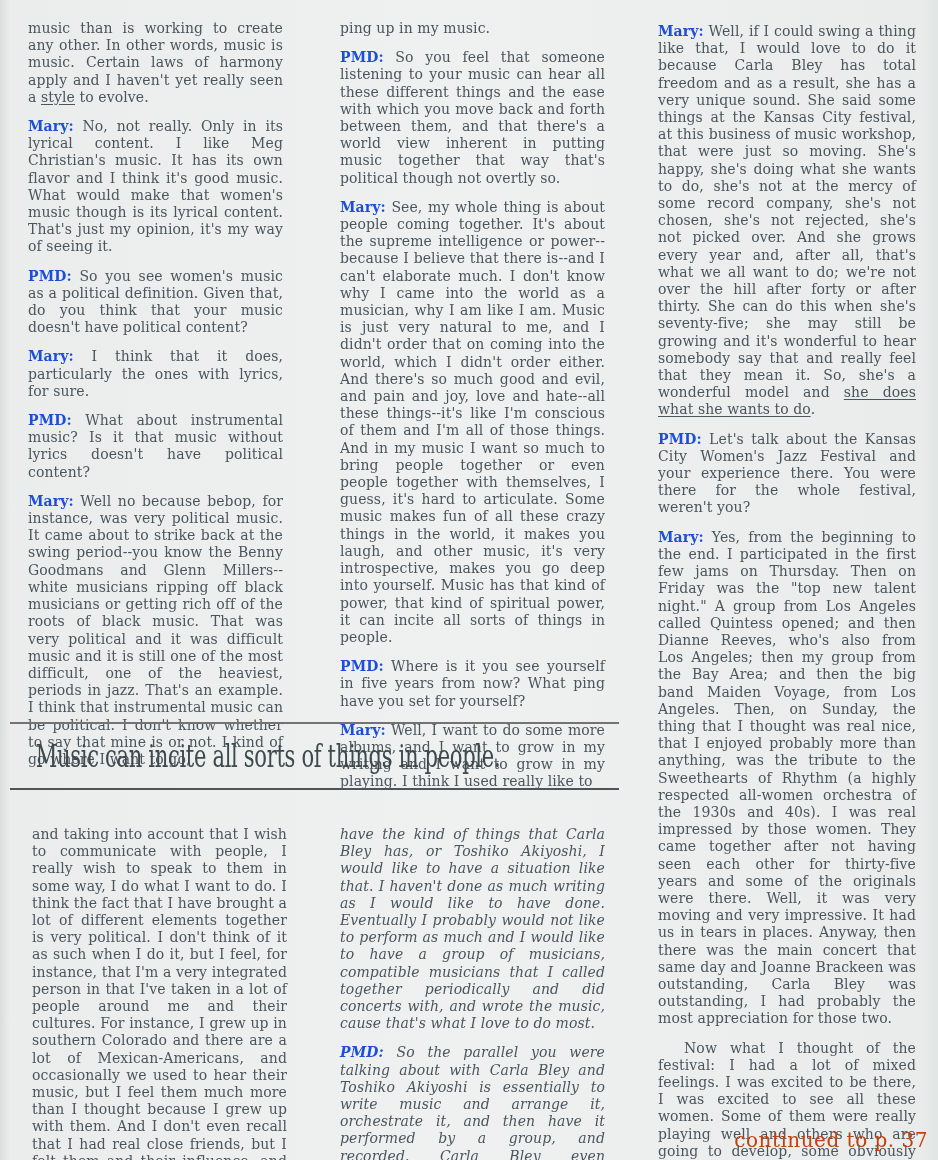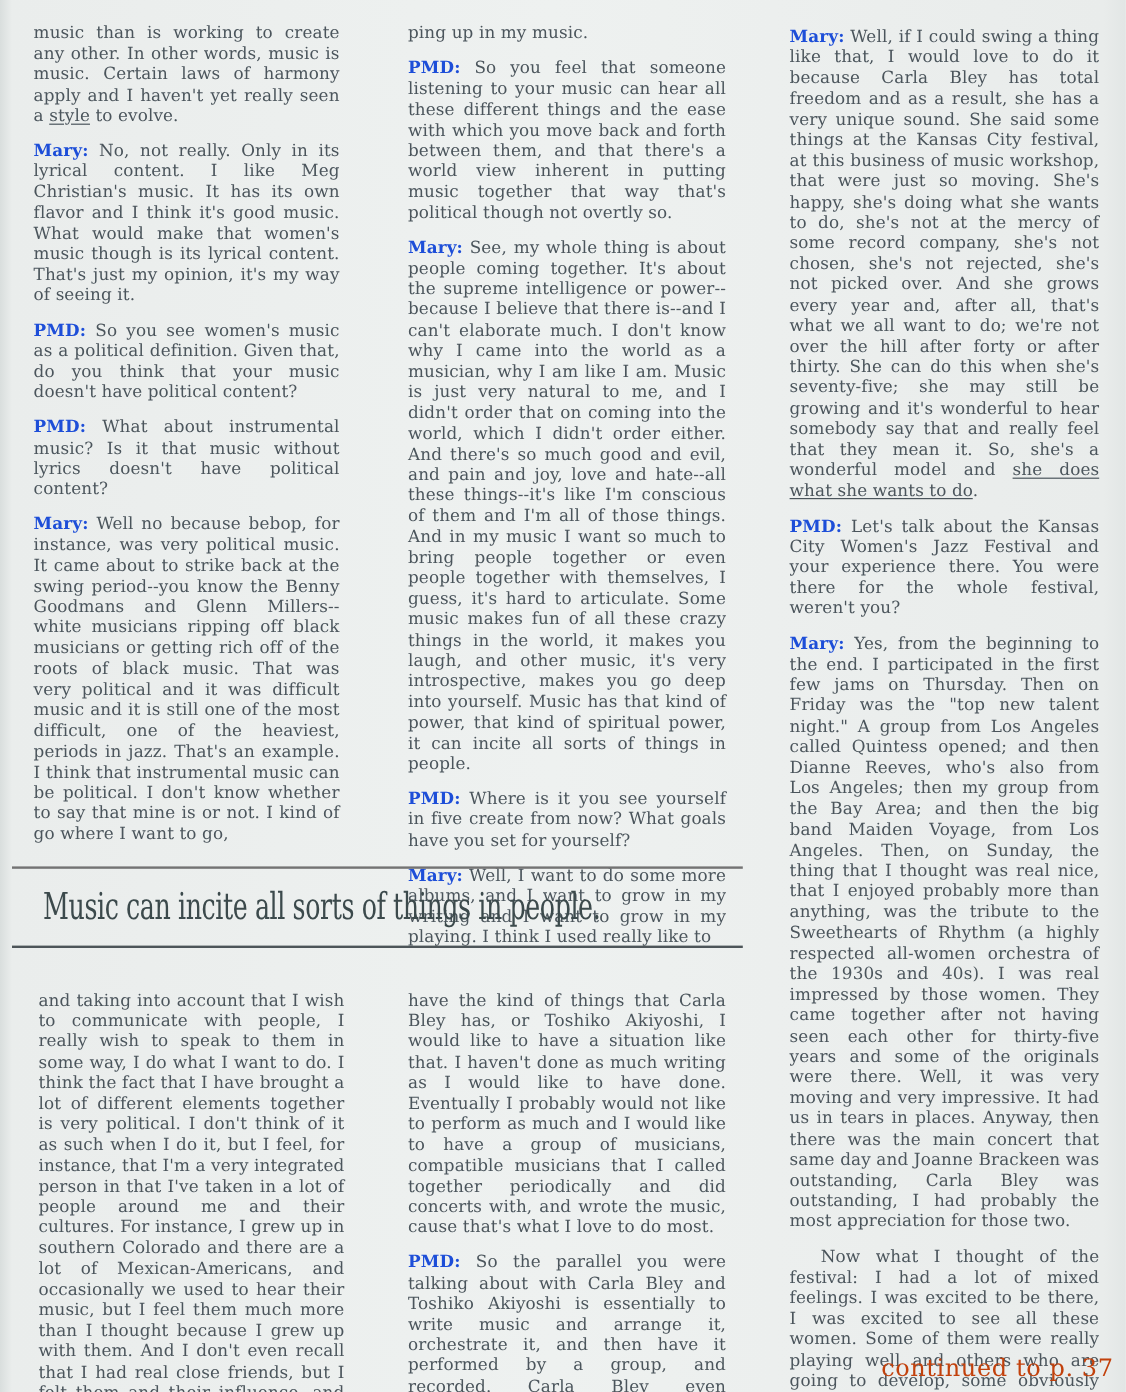--- a/index.html
+++ b/index.html
@@ -21,21 +21,21 @@
     letter-spacing: 0.1px;
   }
   .col p { margin: 12px; }
   .col p.indent { text-indent: 26px; }
   .b { font-weight: bold; color: #1d4ed8; }
   .u { text-decoration: underline; text-underline-offset: 2px; }
   #col1-top    { left: 16px;  top: 8px;    width: 279px; height: 706px; }
   #col2-top    { left: 328px; top: 8px;    width: 289px; height: 706px; }
   #col3        { left: 646px; top: 11px;   width: 282px; height: 1112px; }
   #col1-bottom { left: 20px;  top: 814px;  width: 279px; height: 344px; }
-  #col2-bottom { left: 328px; top: 814px;  width: 289px; height: 344px; }
+  #col2-bottom { left: 328px; top: 814px;  width: 289px; height: 344px; font-style: italic; }
   #quote-band {
     position: absolute;
     left: 10px; top: 722px;
     width: 609px; height: 64px;
     border-top: 2px solid #737373;
     border-bottom: 2px solid #4d5559;
     display: flex;
     align-items: center;
   }
   #quote-text {
@@ -59,28 +59,29 @@
     letter-spacing: 0.5px;
   }
 </style>
 </head>
 <body>
 
 <div class="col" id="col1-top">
     <p><span>music than is working to create any other. In other words, music is music. Certain laws of harmony apply and I haven't yet really seen a </span><span class="u">style</span><span> to evolve.</span></p>
     <p><span class="b">Mary:</span><span> No, not really. Only in its lyrical content. I like Meg Christian's music. It has its own flavor and I think it's good music. What would make that women's music though is its lyrical content. That's just my opinion, it's my way of seeing it.</span></p>
     <p><span class="b">PMD:</span><span> So you see women's music as a political definition. Given that, do you think that your music doesn't have political content?</span></p>
+    <p><span class="b">Mary:</span><span> I think that it does, particularly the ones with lyrics, for sure.</span></p>
     <p><span class="b">PMD:</span><span> What about instrumental music? Is it that music without lyrics doesn't have political content?</span></p>
     <p><span class="b">Mary:</span><span> Well no because bebop, for instance, was very political music. It came about to strike back at the swing period--you know the Benny Goodmans and Glenn Millers--white musicians ripping off black musicians or getting rich off of the roots of black music. That was very political and it was difficult music and it is still one of the most difficult, one of the heaviest, periods in jazz. That's an example. I think that instrumental music can be political. I don't know whether to say that mine is or not. I kind of go where I want to go,</span></p>
   </div>
 <div class="col" id="col2-top">
     <p><span>ping up in my music.</span></p>
     <p><span class="b">PMD:</span><span> So you feel that someone listening to your music can hear all these different things and the ease with which you move back and forth between them, and that there's a world view inherent in putting music together that way that's political though not overtly so.</span></p>
     <p><span class="b">Mary:</span><span> See, my whole thing is about people coming together. It's about the supreme intelligence or power--because I believe that there is--and I can't elaborate much. I don't know why I came into the world as a musician, why I am like I am. Music is just very natural to me, and I didn't order that on coming into the world, which I didn't order either. And there's so much good and evil, and pain and joy, love and hate--all these things--it's like I'm conscious of them and I'm all of those things. And in my music I want so much to bring people together or even people together with themselves, I guess, it's hard to articulate. Some music makes fun of all these crazy things in the world, it makes you laugh, and other music, it's very introspective, makes you go deep into yourself. Music has that kind of power, that kind of spiritual power, it can incite all sorts of things in people.</span></p>
-    <p><span class="b">PMD:</span><span> Where is it you see yourself in five create from now? What goals have you set for yourself?</span></p>
+    <p><span class="b">PMD:</span><span> Where is it you see yourself in five years from now? What ping have you set for yourself?</span></p>
     <p><span class="b">Mary:</span><span> Well, I want to do some more albums, and I want to grow in my writing and I want to grow in my playing. I think I used really like to</span></p>
   </div>
 <div class="col" id="col3">
     <p><span class="b">Mary:</span><span> Well, if I could swing a thing like that, I would love to do it because Carla Bley has total freedom and as a result, she has a very unique sound. She said some things at the Kansas City festival, at this business of music workshop, that were just so moving. She's happy, she's doing what she wants to do, she's not at the mercy of some record company, she's not chosen, she's not rejected, she's not picked over. And she grows every year and, after all, that's what we all want to do; we're not over the hill after forty or after thirty. She can do this when she's seventy-five; she may still be growing and it's wonderful to hear somebody say that and really feel that they mean it. So, she's a wonderful model and </span><span class="u">she does what she wants to do</span><span>.</span></p>
     <p><span class="b">PMD:</span><span> Let's talk about the Kansas City Women's Jazz Festival and your experience there. You were there for the whole festival, weren't you?</span></p>
     <p><span class="b">Mary:</span><span> Yes, from the beginning to the end. I participated in the first few jams on Thursday. Then on Friday was the "top new talent night." A group from Los Angeles called Quintess opened; and then Dianne Reeves, who's also from Los Angeles; then my group from the Bay Area; and then the big band Maiden Voyage, from Los Angeles. Then, on Sunday, the thing that I thought was real nice, that I enjoyed probably more than anything, was the tribute to the Sweethearts of Rhythm (a highly respected all-women orchestra of the 1930s and 40s). I was real impressed by those women. They came together after not having seen each other for thirty-five years and some of the originals were there. Well, it was very moving and very impressive. It had us in tears in places. Anyway, then there was the main concert that same day and Joanne Brackeen was outstanding, Carla Bley was outstanding, I had probably the most appreciation for those two.</span></p>
     <p class="indent"><span>Now what I thought of the festival: I had a lot of mixed feelings. I was excited to be there, I was excited to see all these women. Some of them were really playing well and others who are going to develop, some obviously very serious women. But, I got bored with the same thing. There wasn't anything happening that didn't happen twenty-five years ago. The big band played real well and the arrangements were nice, but, in other words, it was</span></p>
   </div>
 
 <div id="quote-band">

